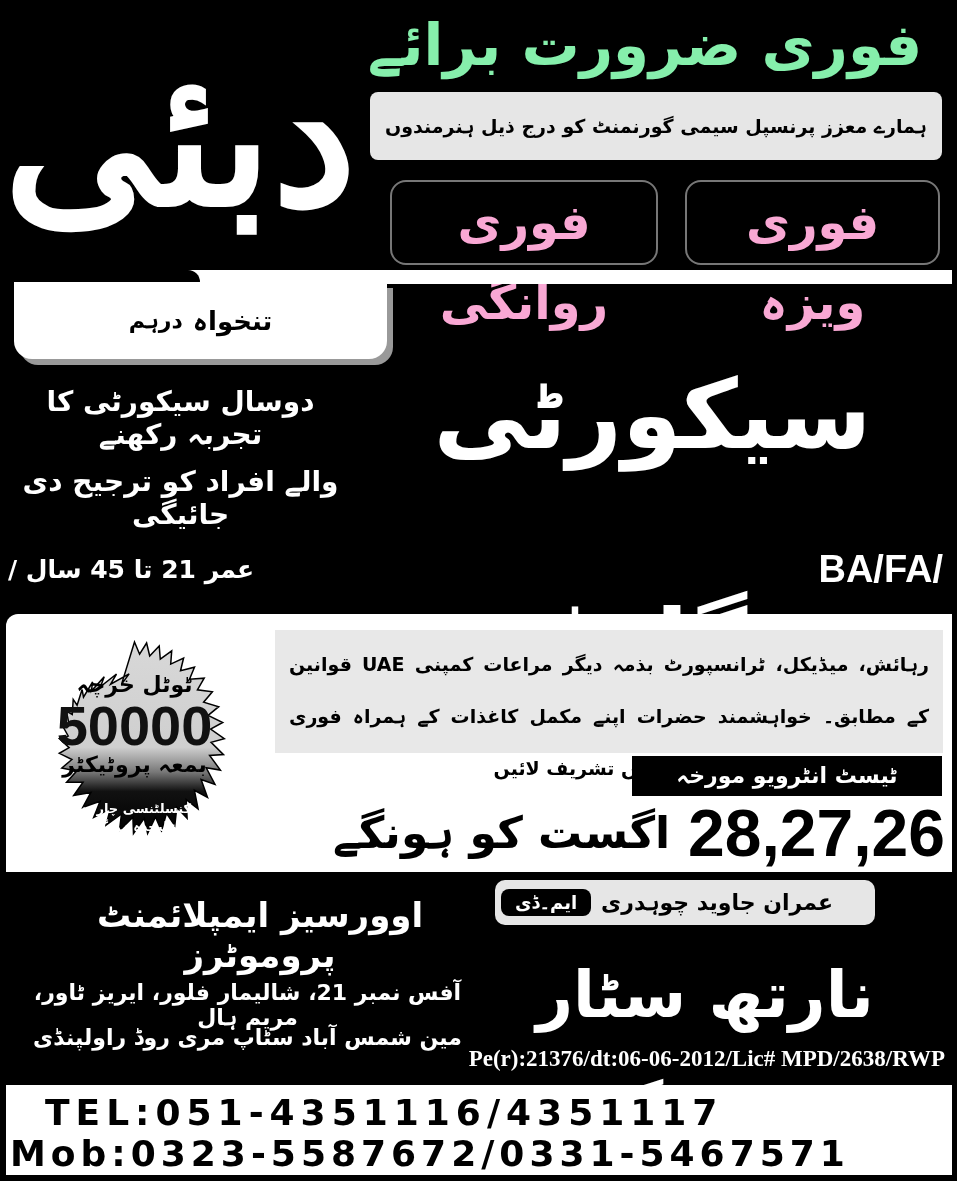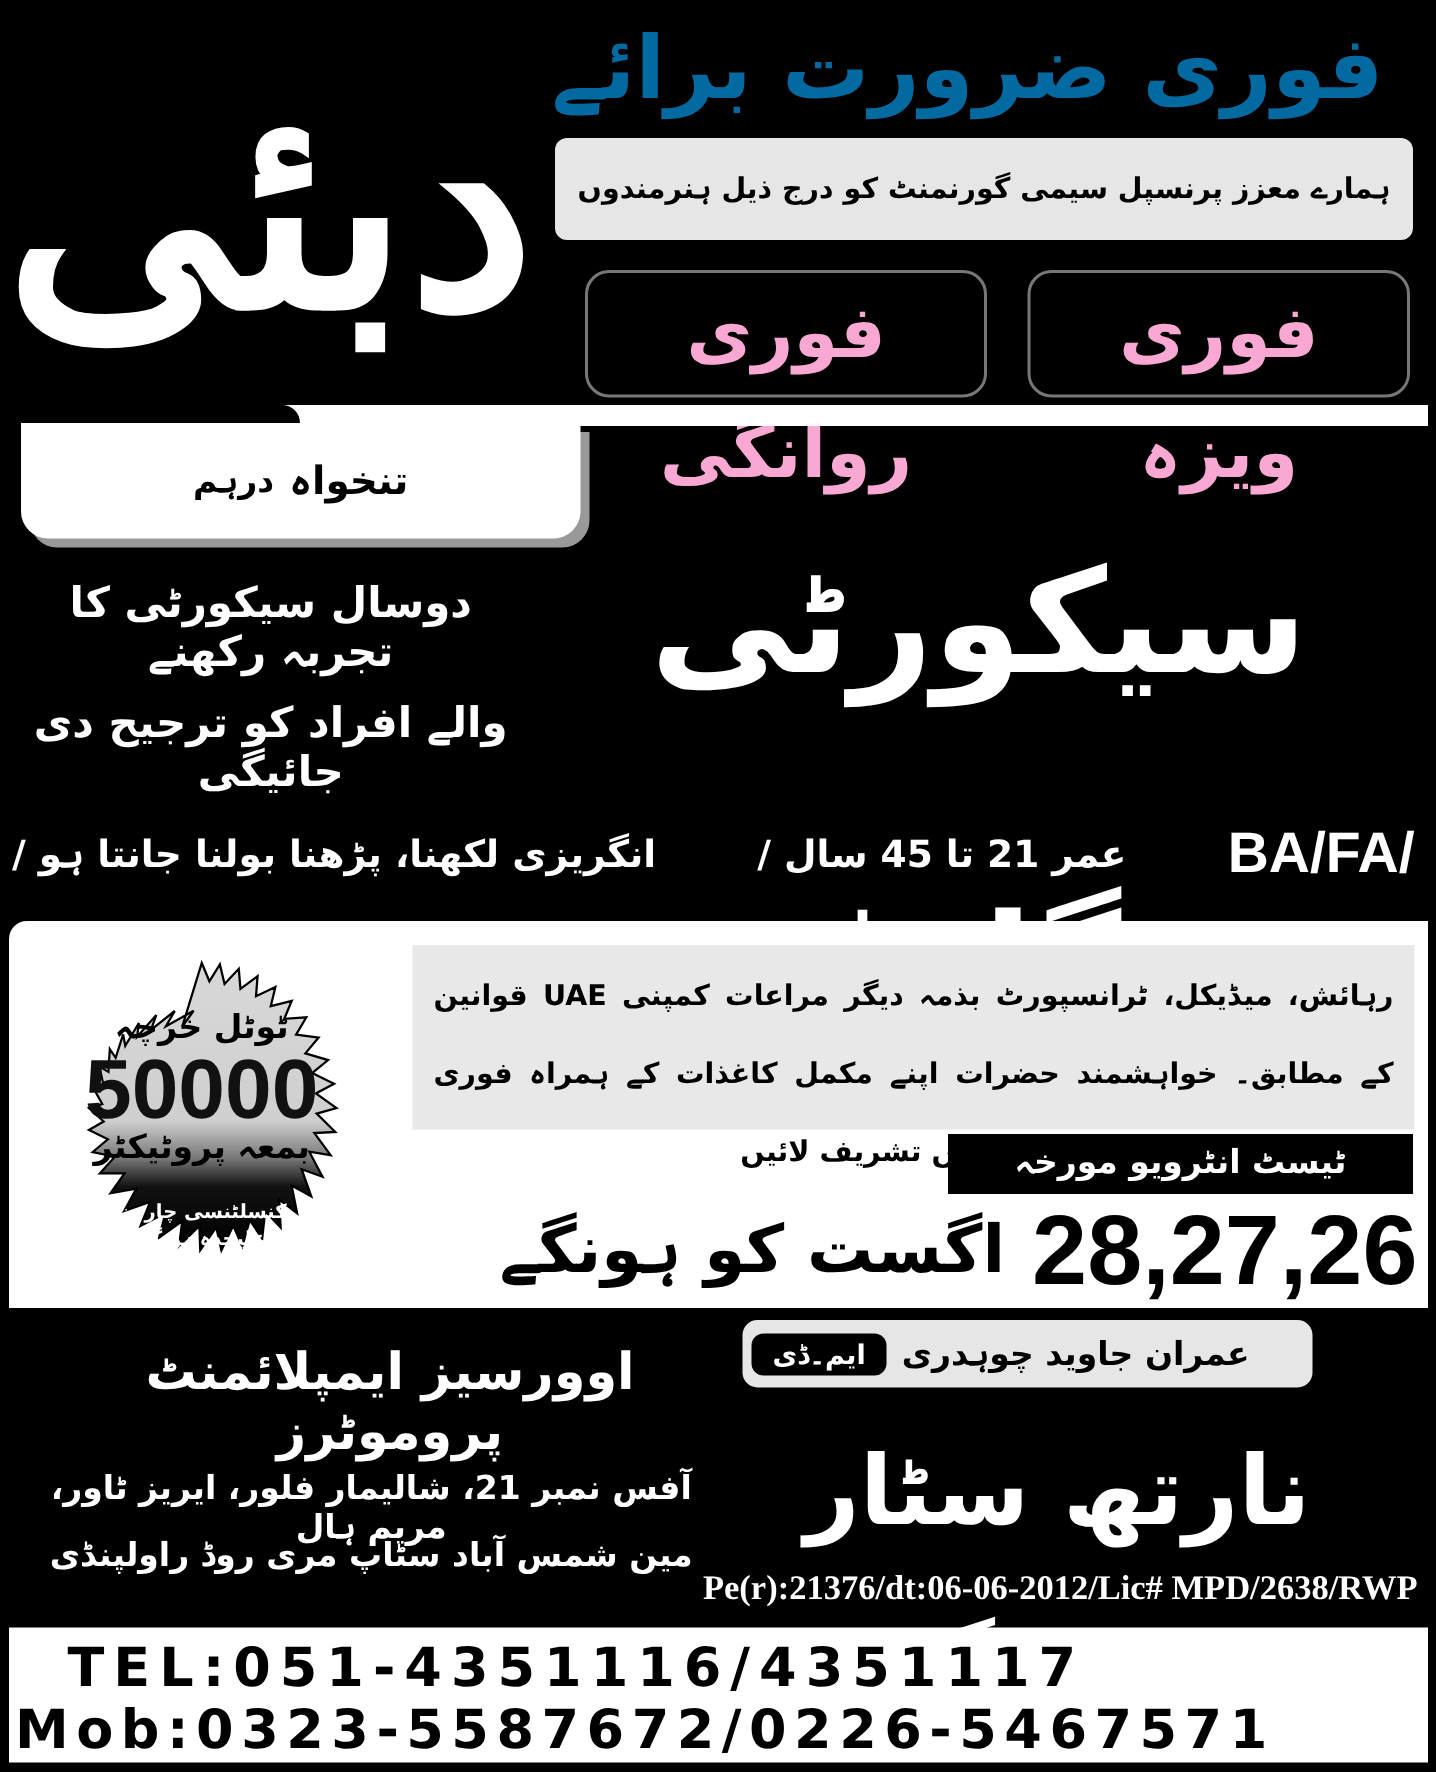--- a/index.html
+++ b/index.html
@@ -3,21 +3,21 @@
 <meta charset="utf-8">
 <style>
   * { box-sizing: border-box; margin: 0; padding: 0; }
   html, body { width: 957px; height: 1181px; background: #000; overflow: hidden; }
   body { font-family: "DejaVu Sans", sans-serif; color: #fff; position: relative; }
   .ur { direction: rtl; font-family: "DejaVu Sans", sans-serif; font-weight: bold; }
   .abs { position: absolute; }
 
   
   #dubai { left: 10px; top: 10px; width: 340px; height: 255px; display: flex; align-items: center; justify-content: center; font-size: 190px; line-height: 1; font-family: "DejaVu Serif", serif; font-weight: bold; color: #fff; }
-  #top-heading { left: 345px; top: 8px; width: 600px; height: 75px; text-align: center; font-size: 58px; line-height: 75px; color: #0369a1; }
+  #top-heading { left: 345px; top: 8px; width: 600px; height: 75px; text-align: center; font-size: 58px; line-height: 75px; color: #86efac; }
   #intro-box { left: 370px; top: 92px; width: 572px; height: 68px; background: #e6e6e6; border-radius: 8px; color: #000; font-size: 19px; line-height: 68px; text-align: center; }
   .pill { top: 180px; height: 85px; border: 2px solid #777; border-radius: 16px; background: #000; color: #f9a8d4; font-size: 48px; line-height: 80px; text-align: center; }
   #pill-visa { left: 685px; width: 255px; }
   #pill-depart { left: 390px; width: 268px; }
 
   
   #sep1 { left: 0; top: 270px; width: 952px; height: 14px; background: #fff; }
   #sep1-left { left: 0; top: 270px; width: 200px; height: 14px; background: #000; border-top-right-radius: 12px; }
 
   
@@ -79,21 +79,20 @@
 <div id="salary-box" class="abs">
   <span id="salary-label" class="ur">تنخواہ</span>
   <span id="salary-currency" class="ur">درہم</span>
 </div>
 
 <div id="job-title" class="abs ur">سیکورٹی گارڈ</div>
 <div id="exp-line1" class="abs ur">دوسال سیکورٹی کا تجربہ رکھنے</div>
 <div id="exp-line2" class="abs ur">والے افراد کو ترجیح دی جائیگی</div>
 
 <div id="req-row" class="abs ur">
-  <span>انگریزی لکھنا، پڑھنا بولنا جانتا ہو /</span>
   <span>عمر 21 تا 45 سال /</span>
   <span class="en">BA/FA/</span>
 </div>
 
 <div id="white-mid" class="abs"></div>
 <div id="benefits-box" class="abs ur">رہائش، میڈیکل، ٹرانسپورٹ بذمہ دیگر مراعات کمپنی UAE قوانین کے مطابق۔ خواہشمند حضرات اپنے مکمل کاغذات کے ہمراہ فوری درج ذیل تاریخوں پر دفتر ہذا میں تشریف لائیں</div>
 
 <div id="starburst" class="abs">
   <svg width="245" height="225" viewBox="0 0 245 225">
     <defs>
@@ -124,13 +123,13 @@
   <span id="md-name">عمران جاوید چوہدری</span>
 </div>
 <div id="company-name" class="abs ur">نارتھ سٹار ٹریڈنگ</div>
 <div id="company-sub" class="abs ur">اوورسیز ایمپلائمنٹ پروموٹرز</div>
 <div id="address1" class="abs ur">آفس نمبر 21، شالیمار فلور، ایریز ٹاور، مریم ہال</div>
 <div id="address2" class="abs ur">مین شمس آباد سٹاپ مری روڈ راولپنڈی</div>
 <div id="license" class="abs">Pe(r):21376/dt:06-06-2012/Lic# MPD/2638/RWP</div>
 
 <div id="contact-box" class="abs"></div>
 <div id="tel-line" class="abs">TEL:051-4351116/4351117</div>
-<div id="mob-line" class="abs">Mob:0323-5587672/0226-5467571</div>
+<div id="mob-line" class="abs">Mob:0323-5587672/0331-5467571</div>
 
 </body></html>

